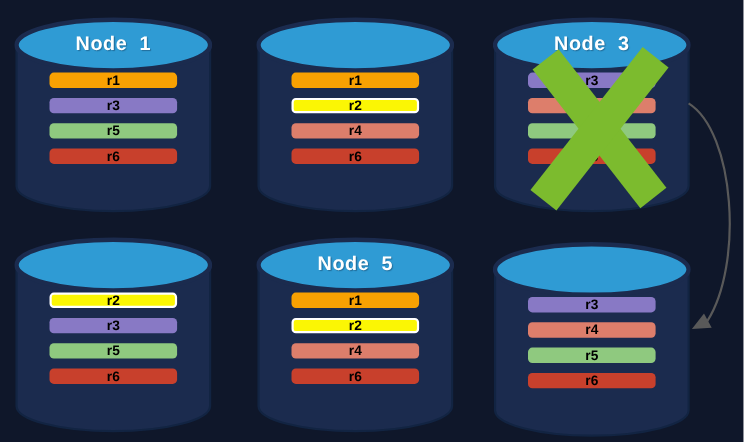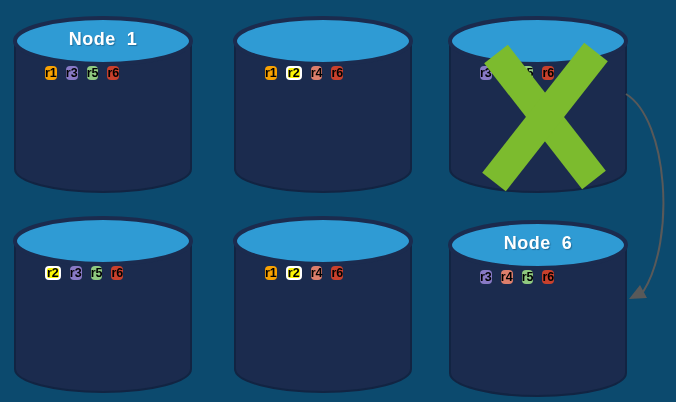--- a/index.html
+++ b/index.html
@@ -10,37 +10,37 @@
   .node{position:absolute;width:180px;height:186px;}
   .cyl{position:absolute;left:0;top:0;width:100%;height:100%;z-index:1;}
   .title{
     position:absolute;top:21px;left:0;right:0;text-align:center;z-index:2;
     color:var(--title-color,#ffffff);font-weight:bold;font-size:18px;
     white-space:pre;letter-spacing:.5px;
     text-shadow:1px 1px 1px rgba(10,25,50,.35);
   }
   .bars{
     position:absolute;top:58px;left:32px;width:116px;z-index:2;
-    display:flex;gap:9px;
+    display:flex;flex-direction:column;gap:9px;
   }
   .bar{
     height:14px;border-radius:4px;box-sizing:border-box;
     display:flex;align-items:center;justify-content:center;
   }
   .bar span{
     font-weight:bold;font-size:12.5px;line-height:1;
     color:var(--replica-text,#000000);
   }
   .xmark{position:absolute;left:0;top:0;width:100%;height:100%;z-index:3;overflow:visible;}
   #arrow-svg{position:absolute;left:0;top:0;z-index:4;pointer-events:none;}
 </style>
 </head>
 <body>
 
-<div id="canvas" style="background: #0c4a6e;">
+<div id="canvas" style="background: #0f172a;">
 
   <svg id="arrow-svg" width="676" height="402" viewBox="0 0 676 402">
     <path d="M 626,94 C 668,120 676,240 643,292" fill="none" stroke-width="2" stroke="#595959"></path>
     <polygon points="629,299 640,285 647,298" fill="#595959"></polygon>
   </svg>
 
 <div class="node" style="left: 13px; top: 8px;">
       <svg class="cyl" viewBox="0 0 180 186">
         <path class="cylbody" d="M 2,33 L 2,161 A 88,23 0 0 0 178,161 L 178,33 Z" stroke-width="2" fill="#1B2B4E" stroke="#122442"></path>
         <ellipse class="cyltop" cx="90" cy="33" rx="88" ry="23" stroke-width="4" fill="#2F9BD4" stroke="#1B2B4E"></ellipse>
@@ -81,20 +81,21 @@
           <span>r6</span>
         </div>
       </div>
 
     </div>
     <div class="node" style="left: 448px; top: 8px;">
       <svg class="cyl" viewBox="0 0 180 186">
         <path class="cylbody" d="M 2,33 L 2,161 A 88,23 0 0 0 178,161 L 178,33 Z" stroke-width="2" fill="#1B2B4E" stroke="#122442"></path>
         <ellipse class="cyltop" cx="90" cy="33" rx="88" ry="23" stroke-width="4" fill="#2F9BD4" stroke="#1B2B4E"></ellipse>
       </svg>
+      <div class="title">Node  3</div>
       <div class="bars">
         <div class="bar" style="background: rgb(136, 121, 197);">
           <span>r3</span>
         </div>
         <div class="bar" style="background: rgb(221, 126, 107);">
           <span>r4</span>
         </div>
         <div class="bar" style="background: rgb(143, 201, 127);">
           <span>r5</span>
         </div>
@@ -126,20 +127,21 @@
           <span>r6</span>
         </div>
       </div>
 
     </div>
     <div class="node" style="left: 233px; top: 208px;">
       <svg class="cyl" viewBox="0 0 180 186">
         <path class="cylbody" d="M 2,33 L 2,161 A 88,23 0 0 0 178,161 L 178,33 Z" stroke-width="2" fill="#1B2B4E" stroke="#122442"></path>
         <ellipse class="cyltop" cx="90" cy="33" rx="88" ry="23" stroke-width="4" fill="#2F9BD4" stroke="#1B2B4E"></ellipse>
       </svg>
+      <div class="title">Node  5</div>
       <div class="bars">
         <div class="bar" style="background: rgb(248, 161, 2);">
           <span>r1</span>
         </div>
         <div class="bar" style="background: rgb(251, 246, 4); border: 2px solid rgb(255, 255, 255);">
           <span>r2</span>
         </div>
         <div class="bar" style="background: rgb(221, 126, 107);">
           <span>r4</span>
         </div>
@@ -147,21 +149,20 @@
           <span>r6</span>
         </div>
       </div>
 
     </div>
     <div class="node" style="left: 448px; top: 212px;">
       <svg class="cyl" viewBox="0 0 180 186">
         <path class="cylbody" d="M 2,33 L 2,161 A 88,23 0 0 0 178,161 L 178,33 Z" stroke-width="2" fill="#1B2B4E" stroke="#122442"></path>
         <ellipse class="cyltop" cx="90" cy="33" rx="88" ry="23" stroke-width="4" fill="#2F9BD4" stroke="#1B2B4E"></ellipse>
       </svg>
-      <div class="title">Node  6</div>
       <div class="bars">
         <div class="bar" style="background: rgb(136, 121, 197);">
           <span>r3</span>
         </div>
         <div class="bar" style="background: rgb(221, 126, 107);">
           <span>r4</span>
         </div>
         <div class="bar" style="background: rgb(143, 201, 127);">
           <span>r5</span>
         </div>

